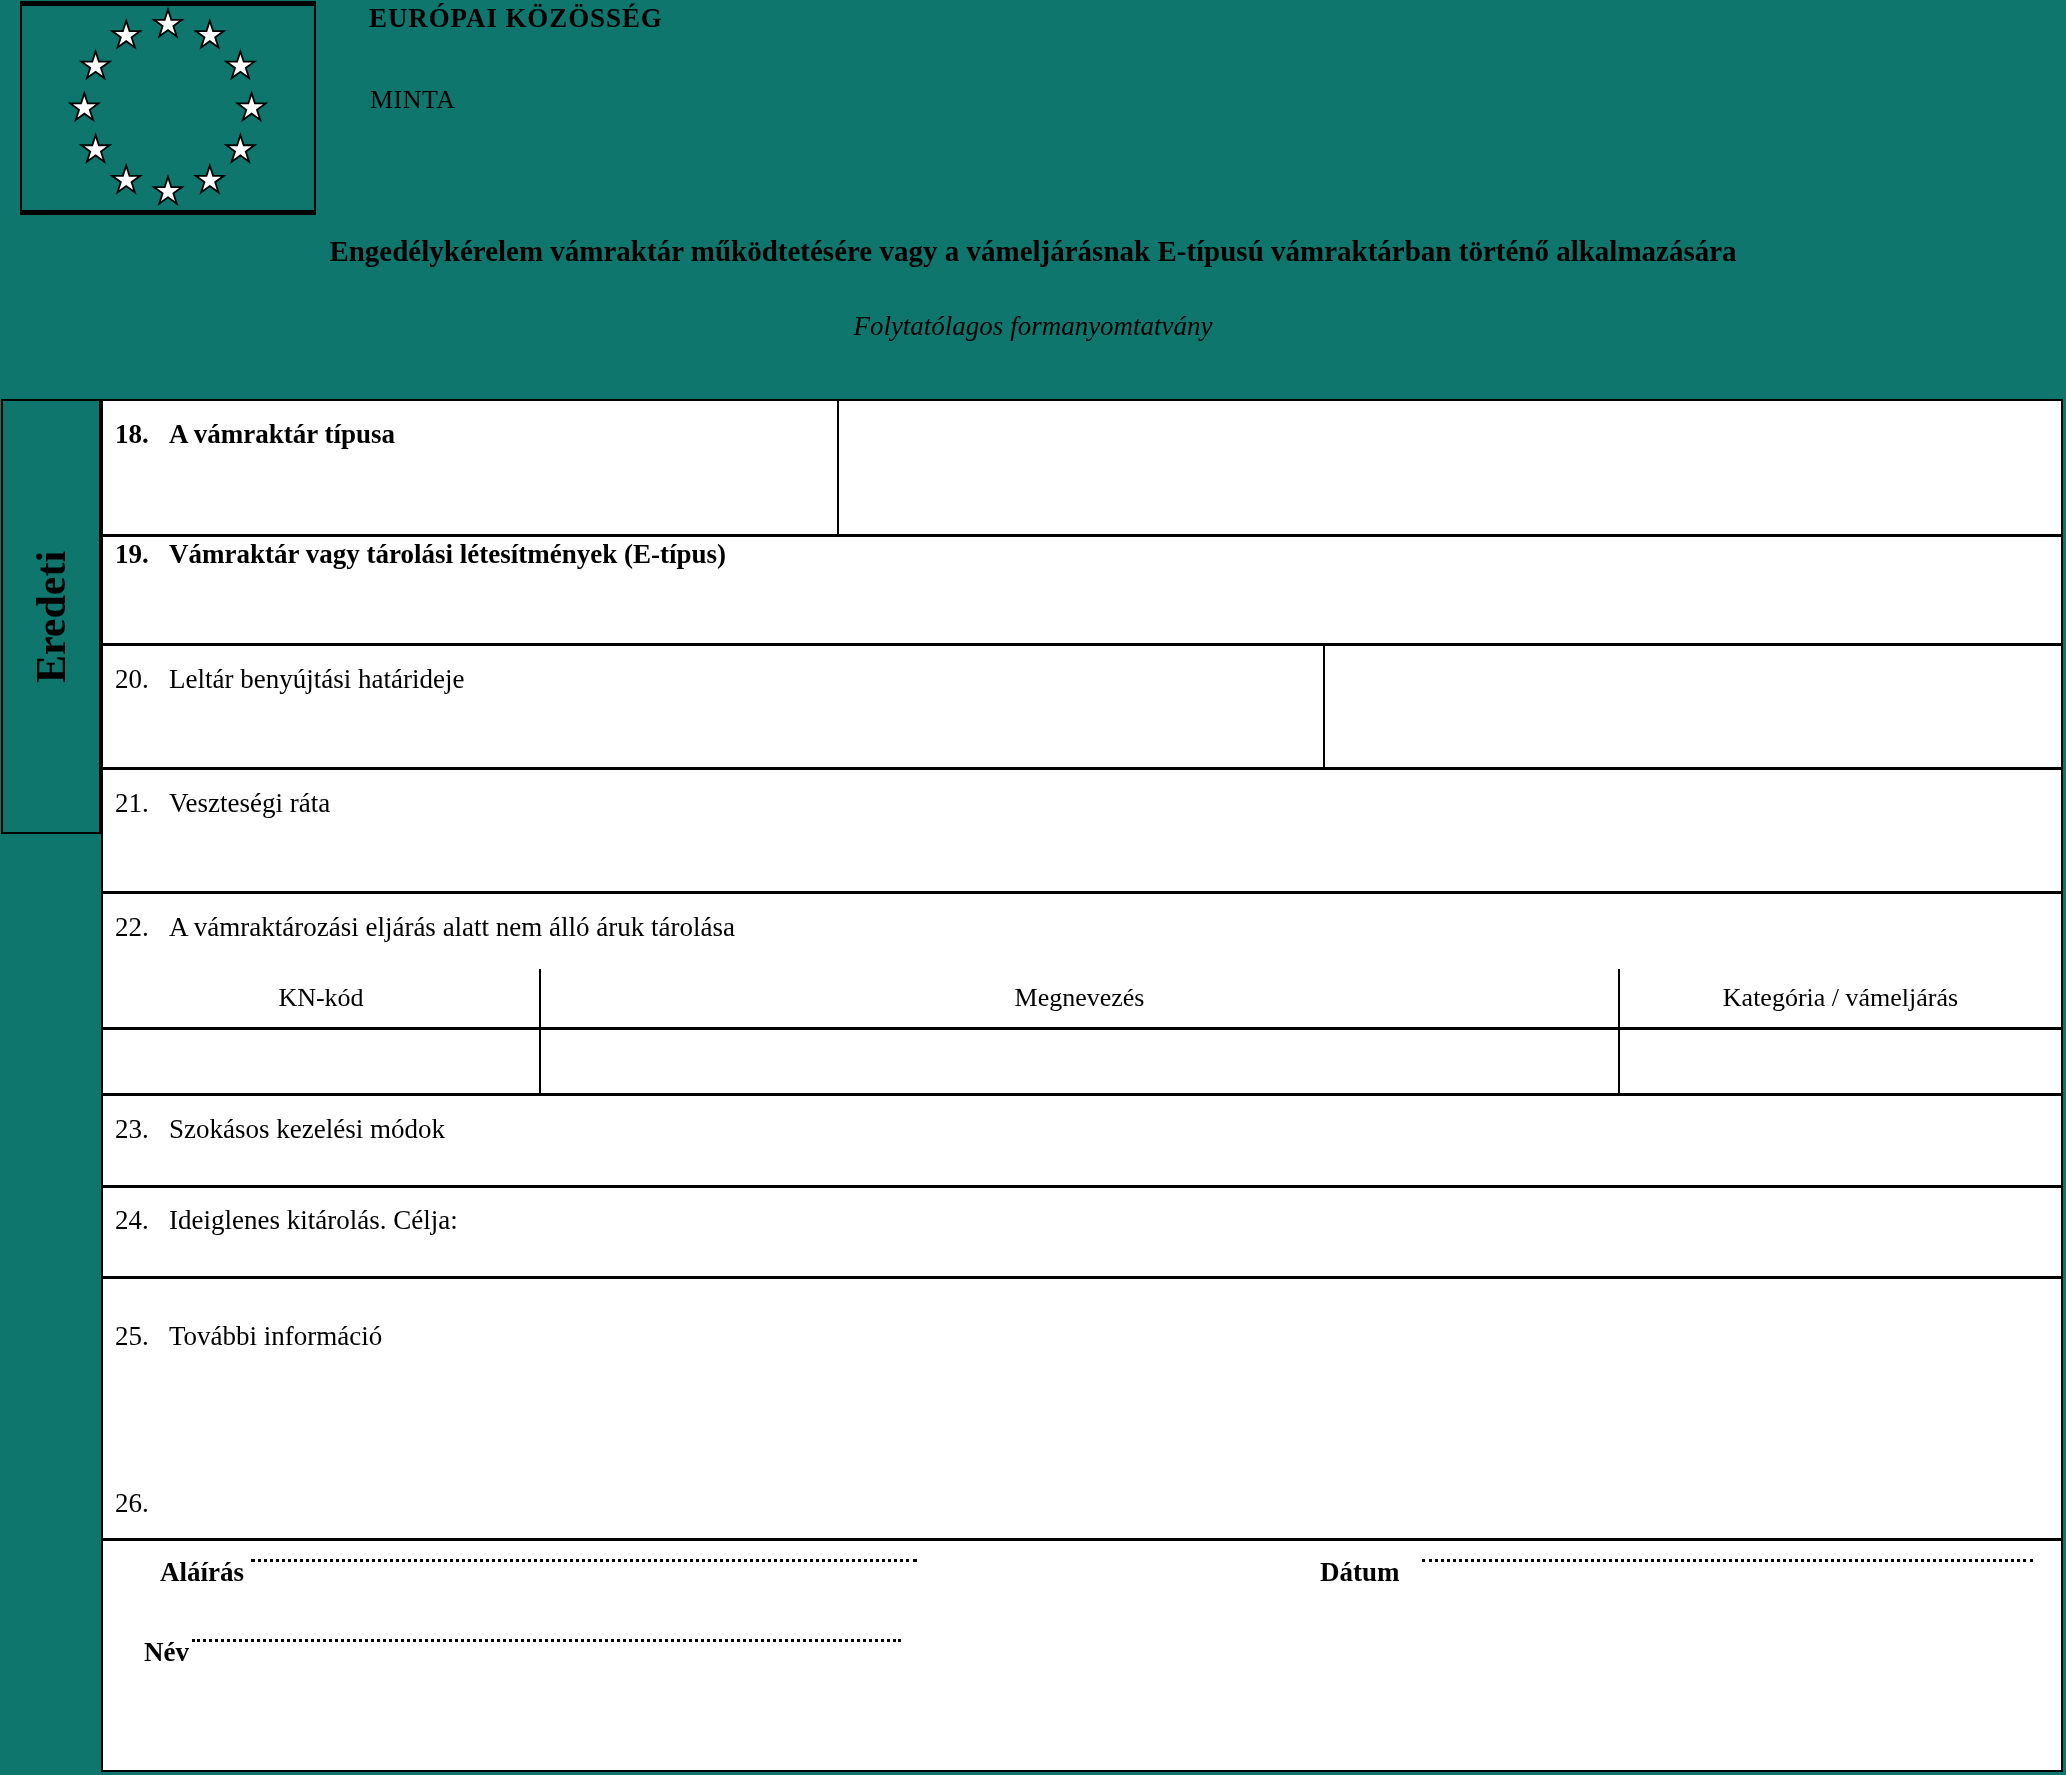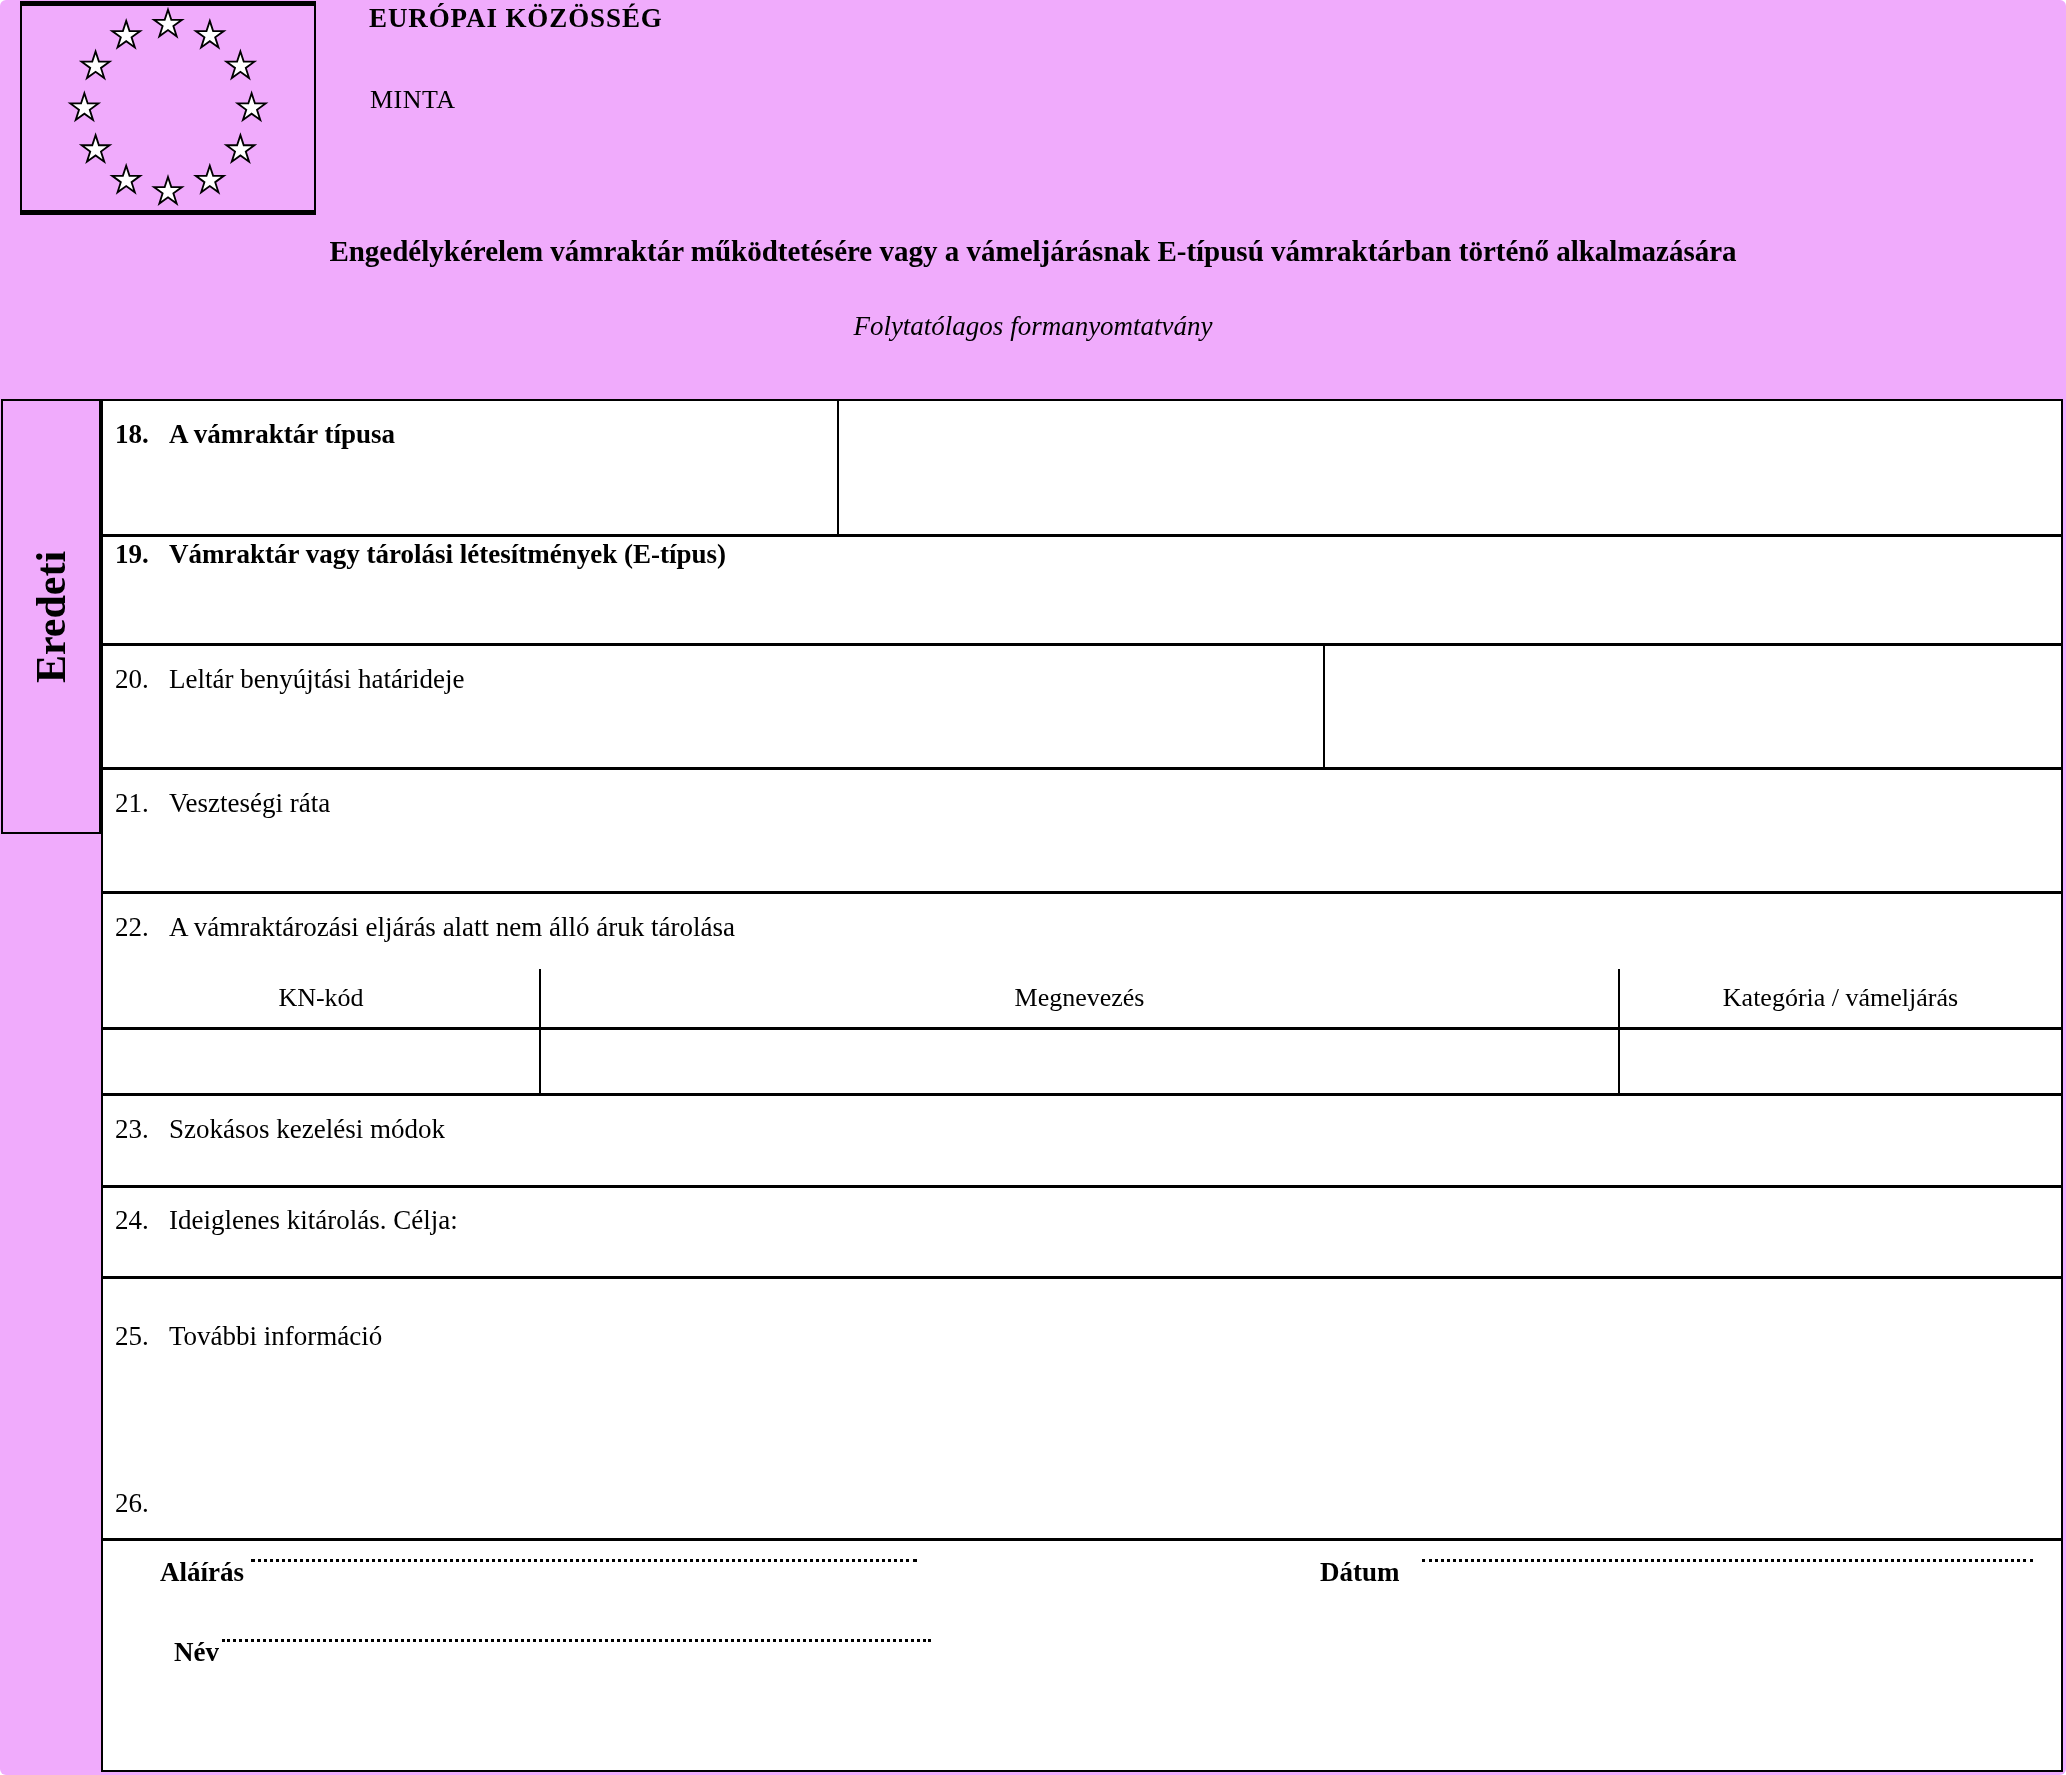--- a/index.html
+++ b/index.html
@@ -4,21 +4,21 @@
 <style>
   html, body { margin: 0; padding: 0; }
   body {
     width: 2066px; height: 1775px;
     background: #ffffff;
     color: #000000;
     font-family: "Liberation Serif", serif;
     position: relative;
     overflow: hidden;
   }
-  .page { position: absolute; inset: 0; background: #f0abfc; border-radius: 6px; }
+  .page { position: absolute; inset: 0; background: #0f766e; }
 
   
   .flag-box {
     position: absolute; left: 20px; top: 1.4px;
     width: 296px; height: 214px;
     border: 2.8px solid #000;
     border-top-width: 5px; border-bottom-width: 5px;
     box-sizing: border-box;
   }
   .flag-box svg { display: block; width: 100%; height: 100%; }
@@ -105,21 +105,21 @@
   .gt-col3 { flex: 1; }
 
   
   .row-26 .num-line { padding: 19.4px 0 0 12px; font-size: 27px; }
   .sig-line {
     position: absolute; display: flex; align-items: flex-start;
     height: 34px; font-size: 27px; font-weight: bold; line-height: 1;
   }
   .sig-aláírás { top: 90px; left: 57px; width: 757px; }
   .sig-datum   { top: 90px; left: 1217px; width: 713px; }
-  .sig-nev     { top: 170px; left: 71px; width: 757px; }
+  .sig-nev     { top: 170px; left: 41px; width: 757px; }
   .dots {
     flex: 1; margin-bottom: 5.5px;
     border-bottom: 3.2px dotted #000;
   }
   .sig-aláírás .dots { margin-left: 6.5px; }
   .sig-datum   .dots { margin-left: 22px; }
   .sig-nev     .dots { margin-left: 2.8px; }
 </style>
 </head>
 <body>

